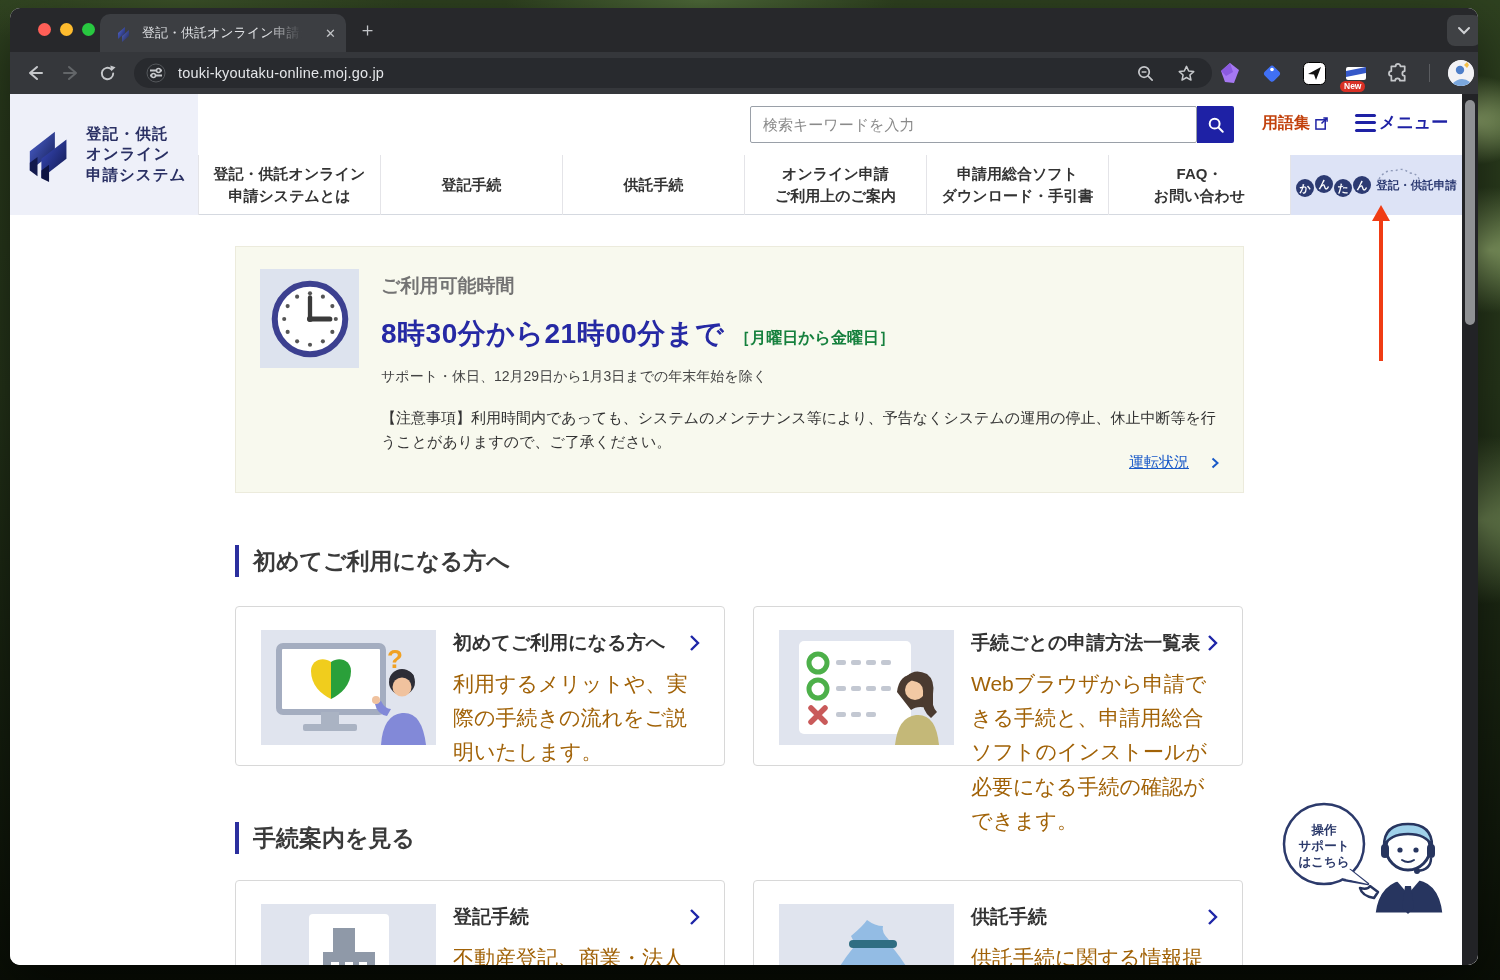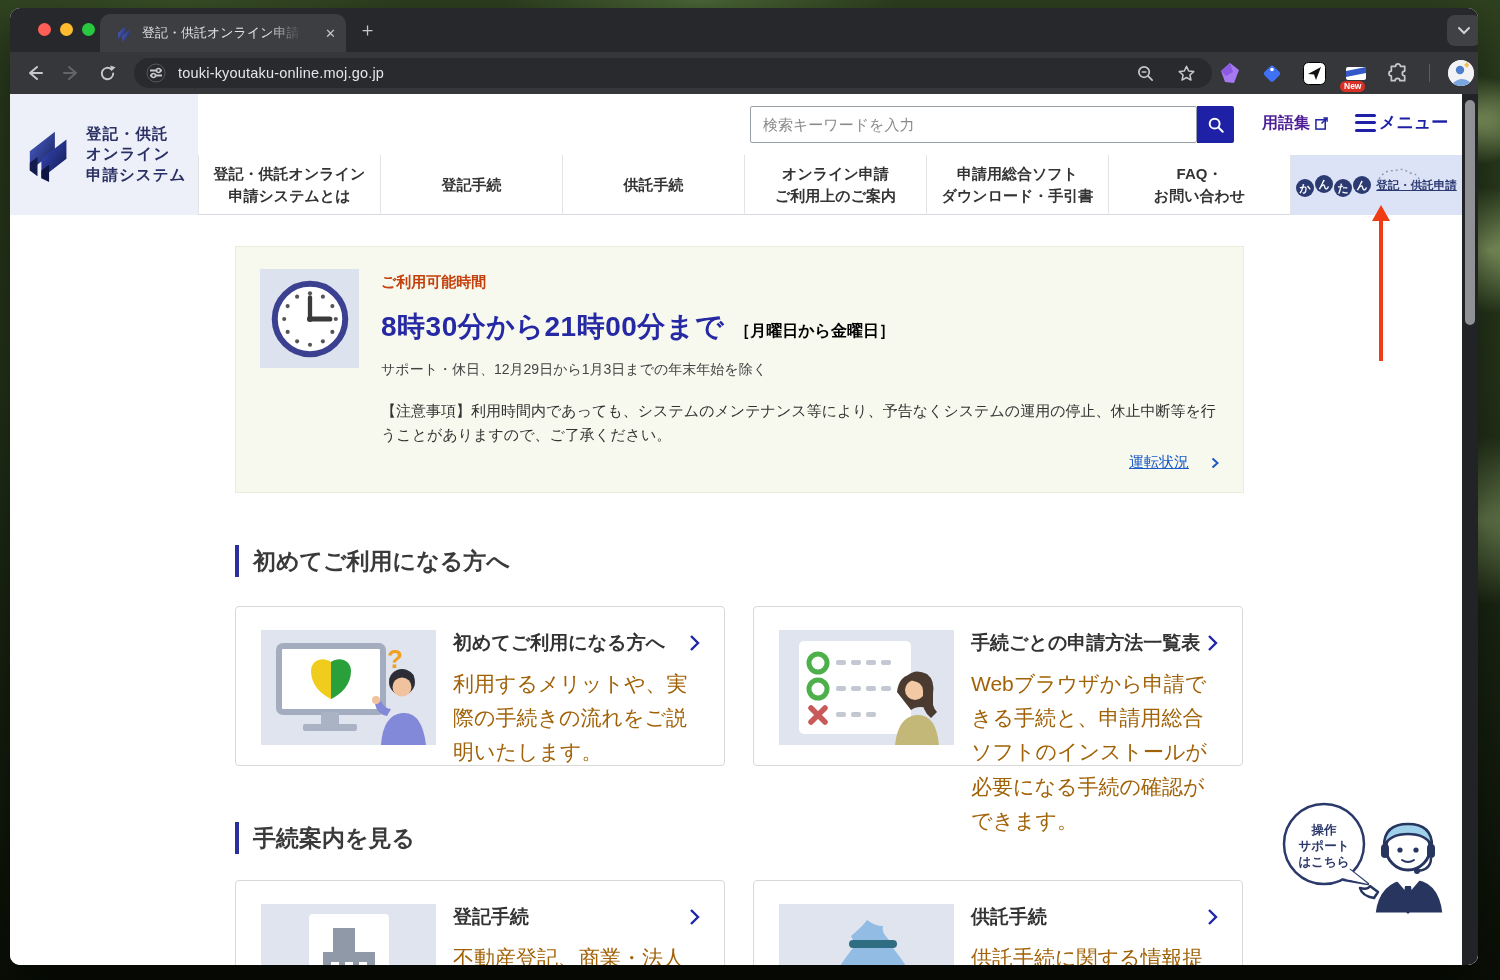--- a/index.html
+++ b/index.html
@@ -59,47 +59,47 @@
   .pagehead { position:absolute; left:0; top:0; width:1452px; height:121px; border-bottom:1px solid #d5d9e0; background:#fff; }
   .logo-block { position:absolute; left:0; top:0; width:188px; height:121px; background:#eef0f9;
     display:flex; align-items:center; gap:8px; padding-left:14px; }
   .logo-text { color:#2a3064; font-weight:bold; font-size:15.5px; line-height:1.32; letter-spacing:1px; }
   .search-row { position:absolute; left:188px; top:0; right:0; height:61px; }
   .search-input { position:absolute; left:552px; top:12px; width:447px; height:37px; border:1px solid #9aa0a8; border-radius:2px;
     font-size:15px; padding:0 12px; color:#333; font-family:inherit; }
   .search-input::placeholder { color:#8a8a8a; }
   .search-btn { position:absolute; left:999px; top:12px; width:37px; height:37px; background:#1e21a5; border:none; border-radius:0 2px 2px 0;
     display:flex; align-items:center; justify-content:center; }
-  .glossary { position:absolute; left:1064px; top:19px; color:#4c1d95; font-weight:bold; font-size:16px;
+  .glossary { position:absolute; left:1064px; top:19px; color:#c2410c; font-weight:bold; font-size:16px;
     display:flex; align-items:center; gap:5px; text-decoration:none; }
   .menu-btn { position:absolute; left:1157px; top:17px; display:flex; align-items:center; gap:3px;
     color:#1e21a5; font-weight:bold; font-size:17px; }
   .hamb { display:flex; flex-direction:column; gap:4.5px; }
   .hamb span { width:21px; height:3px; background:#1e21a5; border-radius:2px; }
   .nav-row { position:absolute; left:188px; top:61px; right:0; height:60px; display:flex; }
   .nav-item { width:182px; border-left:1px solid #e4e4e8; display:flex; flex-direction:column; align-items:center; justify-content:center;
     font-size:15px; font-weight:bold; color:#333; line-height:1.45; text-align:center; cursor:pointer; }
   .kantan { flex:1; background:#dde3f6; border-left:1px solid #e4e4e8; display:flex; align-items:center; justify-content:center; gap:2px; cursor:pointer; position:relative; }
   .kana-circle { width:18px; height:18px; border-radius:50%; background:#2c3a72; color:#fff; font-size:11px; font-weight:bold;
     display:flex; align-items:center; justify-content:center; margin-right:-1px; }
   .kana-circle:nth-child(2){ transform:translateY(3px); }
   .kana-circle:nth-child(3){ transform:translateY(-1px); }
   .kana-circle:nth-child(4){ transform:translateY(3px); }
-  .kantan-rest { color:#2c3a72; font-size:11.5px; font-weight:bold; margin-left:4px;text-decoration:underline; }
+  .kantan-rest { color:#2c3a72; font-size:11.5px; font-weight:bold; margin-left:4px; }
   .cloud { position:absolute; top:12px; left:86px; }
   
   .main { position:absolute; left:0; top:122px; width:1452px; bottom:0; overflow:hidden; }
   .content { position:absolute; left:225px; top:0; width:1009px; }
   .infobox { margin-top:30px; height:247px; background:#f8f9ee; border:1px solid #ecebdc; padding:22px 26px 0 24px; display:flex; gap:22px; position:relative; }
   .clockbox { width:99px; height:99px; background:#dde3ee; flex:0 0 auto; display:flex; align-items:center; justify-content:center; }
   .info-col { padding-top:4px; }
-  .hours-label { font-size:15px; font-weight:bold; color:#c2410c; }
+  .hours-label { font-size:19px; font-weight:bold; color:#737373; }
   .time-row { margin-top:16px; display:flex; align-items:baseline; gap:10px; }
   .time-big { font-size:28px; font-weight:bold; color:#2629a4; letter-spacing:.5px; }
-  .time-days { font-size:16px; font-weight:bold; color:#000000; }
+  .time-days { font-size:16px; font-weight:bold; color:#15803d; }
   .exception { margin-top:15px; font-size:14px; color:#444; }
   .caution { margin-top:20px; font-size:15px; color:#333; line-height:1.6; width:838px; }
   .statusrow { position:absolute; right:24px; bottom:20px; }
   .statuslink { color:#1a5ac8; font-size:15px; text-decoration:underline; display:inline-flex; align-items:center; gap:22px; }
   .sec-heading { margin-top:52px; display:flex; align-items:center; gap:14px; }
   .sec-bar { width:4px; height:32px; background:#2b2f9e; }
   .sec-title { font-size:23px; font-weight:bold; color:#3a3a3a; }
   .cards { margin-top:29px; display:flex; gap:28px; }
   .card { width:490px; height:160px; background:#fff; border:1px solid #d8d8d8; border-radius:4px; padding:23px 24px 0 25px;
     display:flex; gap:17px; cursor:pointer; }

